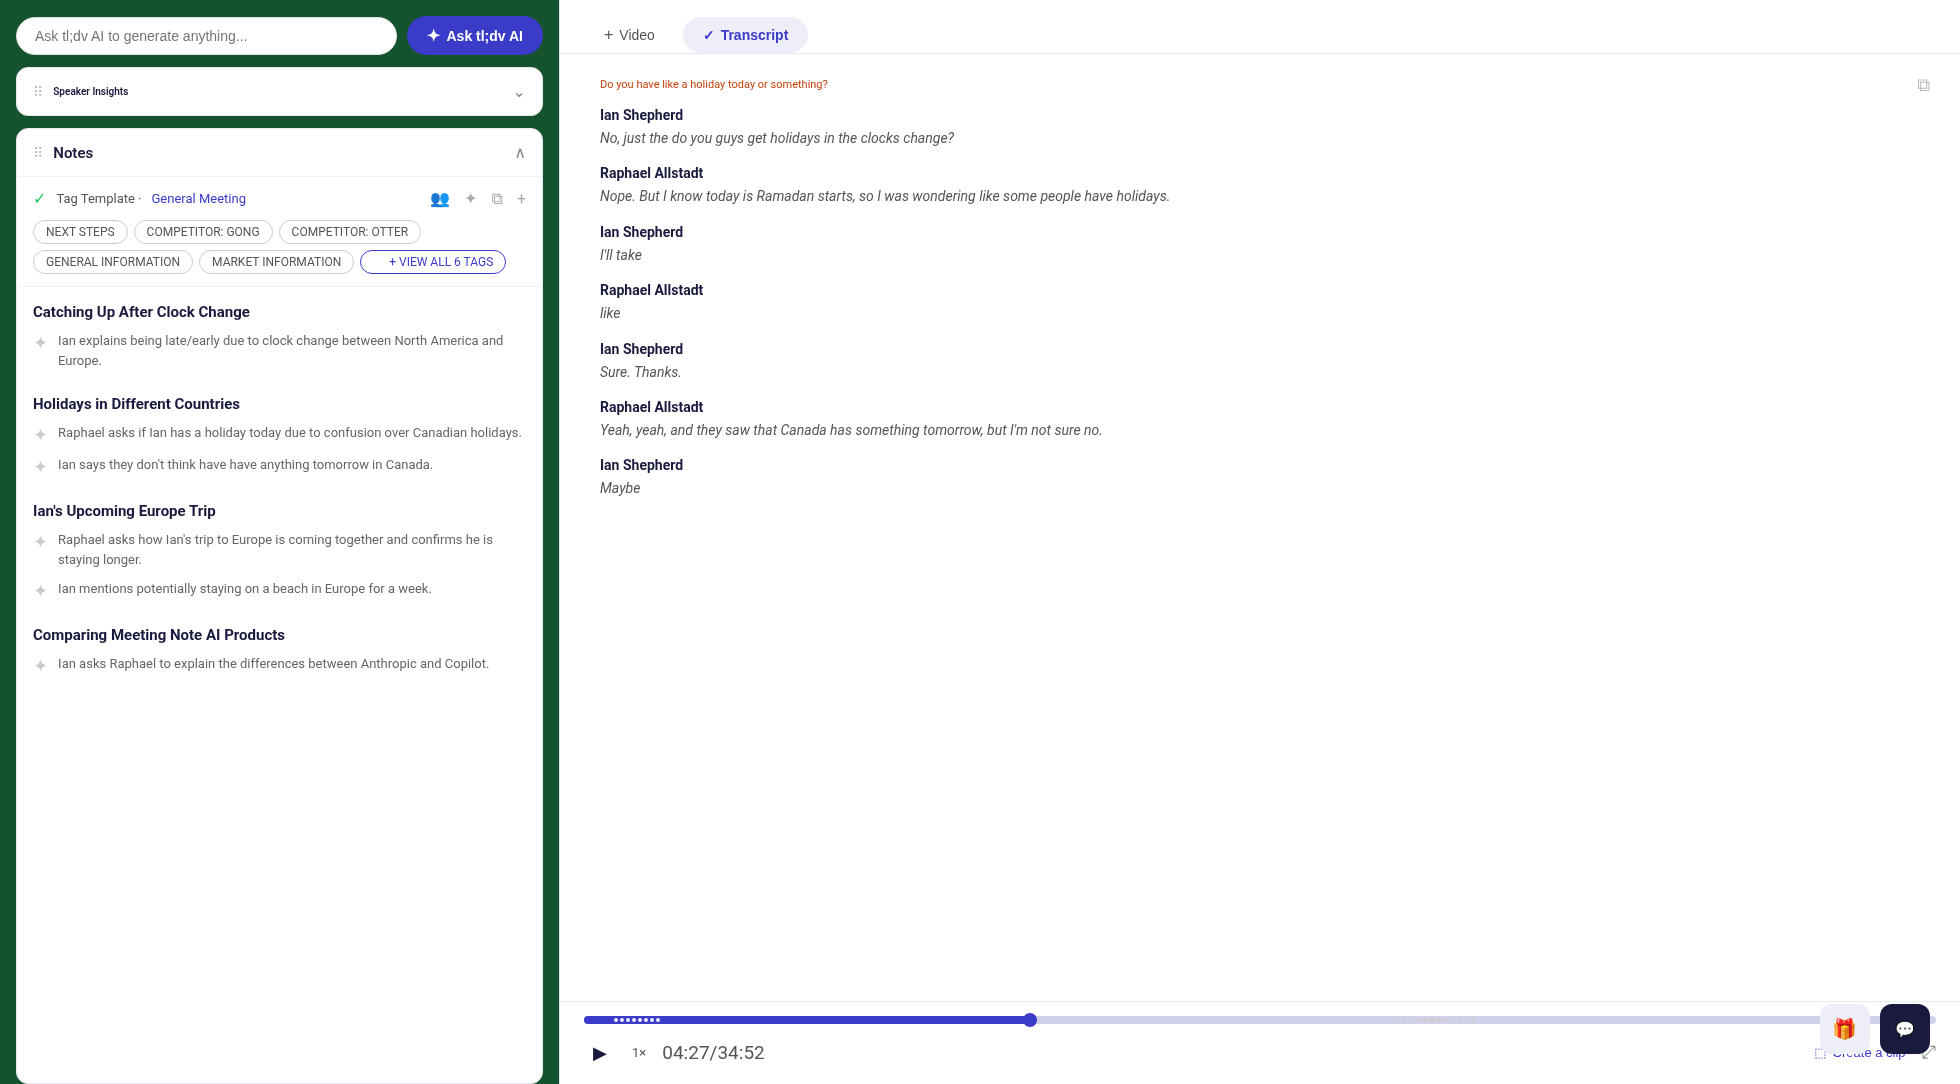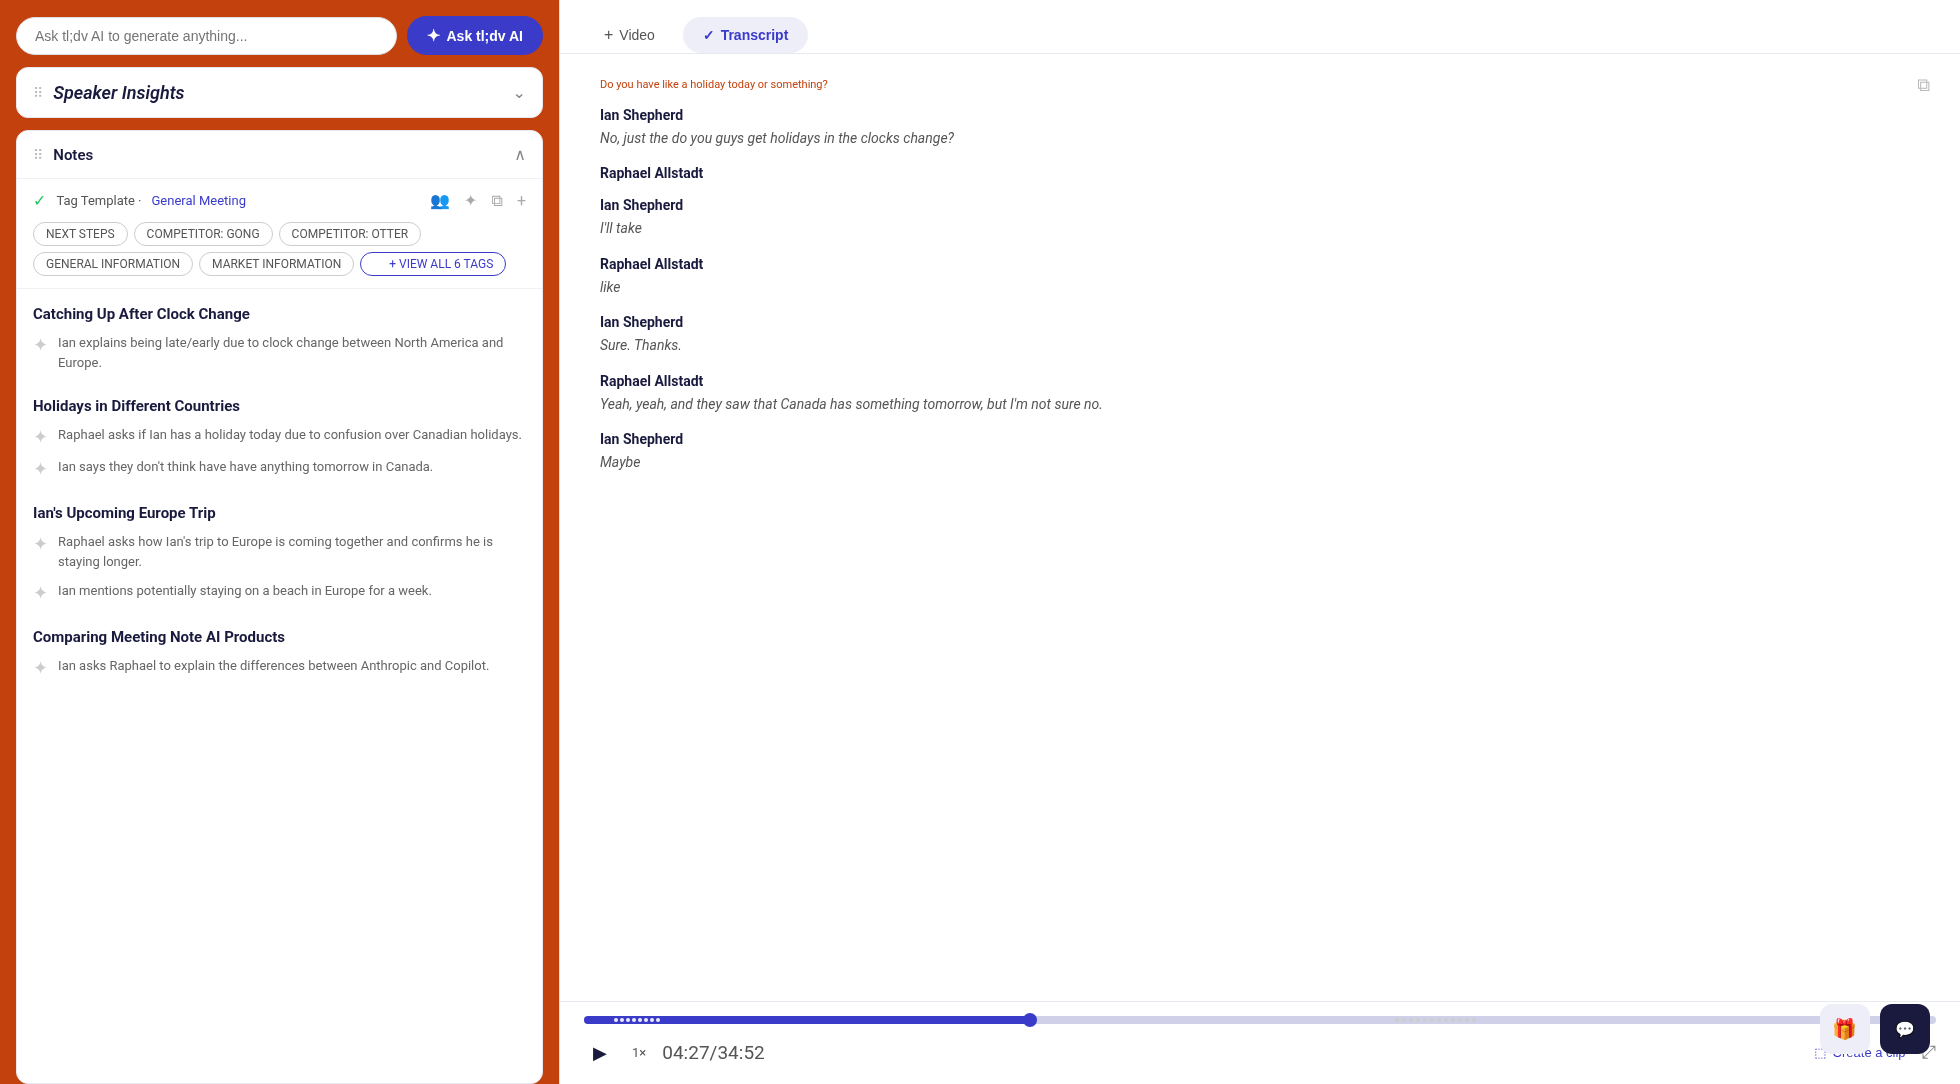--- a/index.html
+++ b/index.html
@@ -8,21 +8,21 @@
       background: #f0f0f5;
       display: flex;
       height: 1084px;
       width: 1960px;
       overflow: hidden;
     }
 
     
     .left-panel {
       width: 560px;
-      background: #c2410c;
+      background: #14532d;
       display: flex;
       flex-direction: column;
       padding: 16px 16px 0 16px;
       gap: 12px;
       flex-shrink: 0;
       border-right: 1px solid #e0e0ea;
     }
 
     .search-row {
       display: flex;
@@ -89,24 +89,23 @@
       align-items: center;
       gap: 10px;
     }
 
     .drag-icon {
       color: #bbb;
       font-size: 14px;
     }
 
     .section-title {
-      font-size: 18px;
+      font-size: 10px;
       font-weight: 600;
       color: #1a1a3e;
-      font-style: italic;
     }
 
     .chevron-icon {
       color: #888;
       font-size: 16px;
       cursor: pointer;
     }
 
     
     .notes-card {
@@ -589,20 +588,21 @@
     <span class="copy-btn-tr">⧉</span>
   <div class="transcript-line">
         <p class="transcript-question">Do you have like a holiday today or something?</p>
       </div>
       <div class="transcript-line">
         <p class="speaker-name">Ian Shepherd</p>
         <p class="speaker-text">No, just the do you guys get holidays in the clocks change?</p>
       </div>
       <div class="transcript-line">
         <p class="speaker-name">Raphael Allstadt</p>
+        <p class="speaker-text">Nope. But I know today is Ramadan starts, so I was wondering like some people have holidays.</p>
       </div>
       <div class="transcript-line">
         <p class="speaker-name">Ian Shepherd</p>
         <p class="speaker-text">I'll take</p>
       </div>
       <div class="transcript-line">
         <p class="speaker-name">Raphael Allstadt</p>
         <p class="speaker-text">like</p>
       </div>
       <div class="transcript-line">

